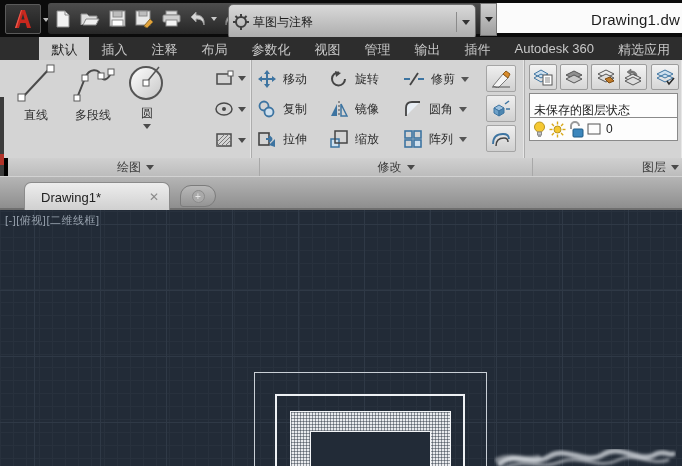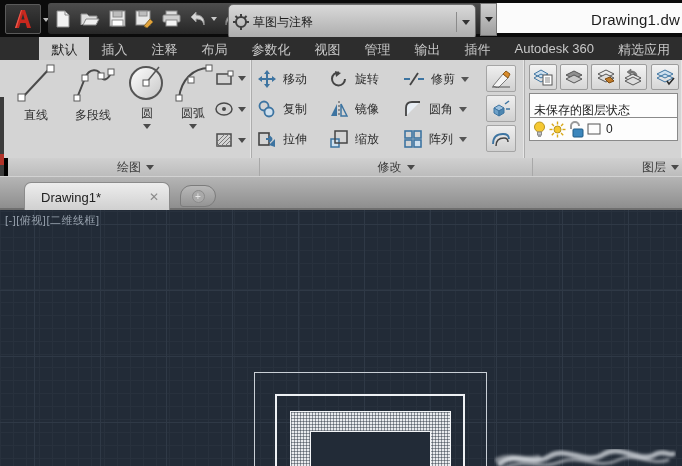--- a/index.html
+++ b/index.html
@@ -223,30 +223,20 @@
               <linearGradient id="cg" x1="0" y1="0" x2="1" y2="1">
             <stop offset="0" stop-color="#ffffff"></stop>
                 <stop offset="1" stop-color="#c6c6c6"></stop>
           </linearGradient>
             </defs>
           <circle cx="20" cy="23" r="16" fill="url(#cg)" stroke="#555" stroke-width="2"></circle>
           <line x1="20" y1="23" x2="33" y2="7" stroke="#555" stroke-width="1.5"></line>
           <rect x="17" y="20" width="6" height="6" fill="#fff" stroke="#5a5a5a"></rect>
         </svg>
         <div class="blabel">圆</div>
-        <div class="drop-tri"></div>
-      </div>
-      <div class="bigbtn" style="left:166px;width:46px">
-        <svg width="44" height="44" viewBox="0 0 44 44" style="margin:0 auto">
-          <path d="M8 38 C10 20 22 8 38 8" fill="none" stroke="#4a4a4a" stroke-width="2"></path>
-          <rect x="5" y="35" width="6" height="6" fill="#fff" stroke="#5a5a5a"></rect>
-          <rect x="35" y="5" width="6" height="6" fill="#fff" stroke="#5a5a5a"></rect>
-          <rect x="17" y="17" width="6" height="6" fill="#fff" stroke="#5a5a5a"></rect>
-        </svg>
-        <div class="blabel">圆弧</div>
         <div class="drop-tri"></div>
       </div>
       <div class="minicol">
         <div class="minibtn">
           <svg width="20" height="16" viewBox="0 0 20 16">
             <rect x="2" y="4" width="14" height="10" fill="none" stroke="#4a4a4a" stroke-width="1.5"></rect>
             <rect x="13" y="1" width="5" height="5" fill="#fff" stroke="#5a5a5a"></rect>
           </svg>
           <div class="drop-tri"></div>
         </div>

